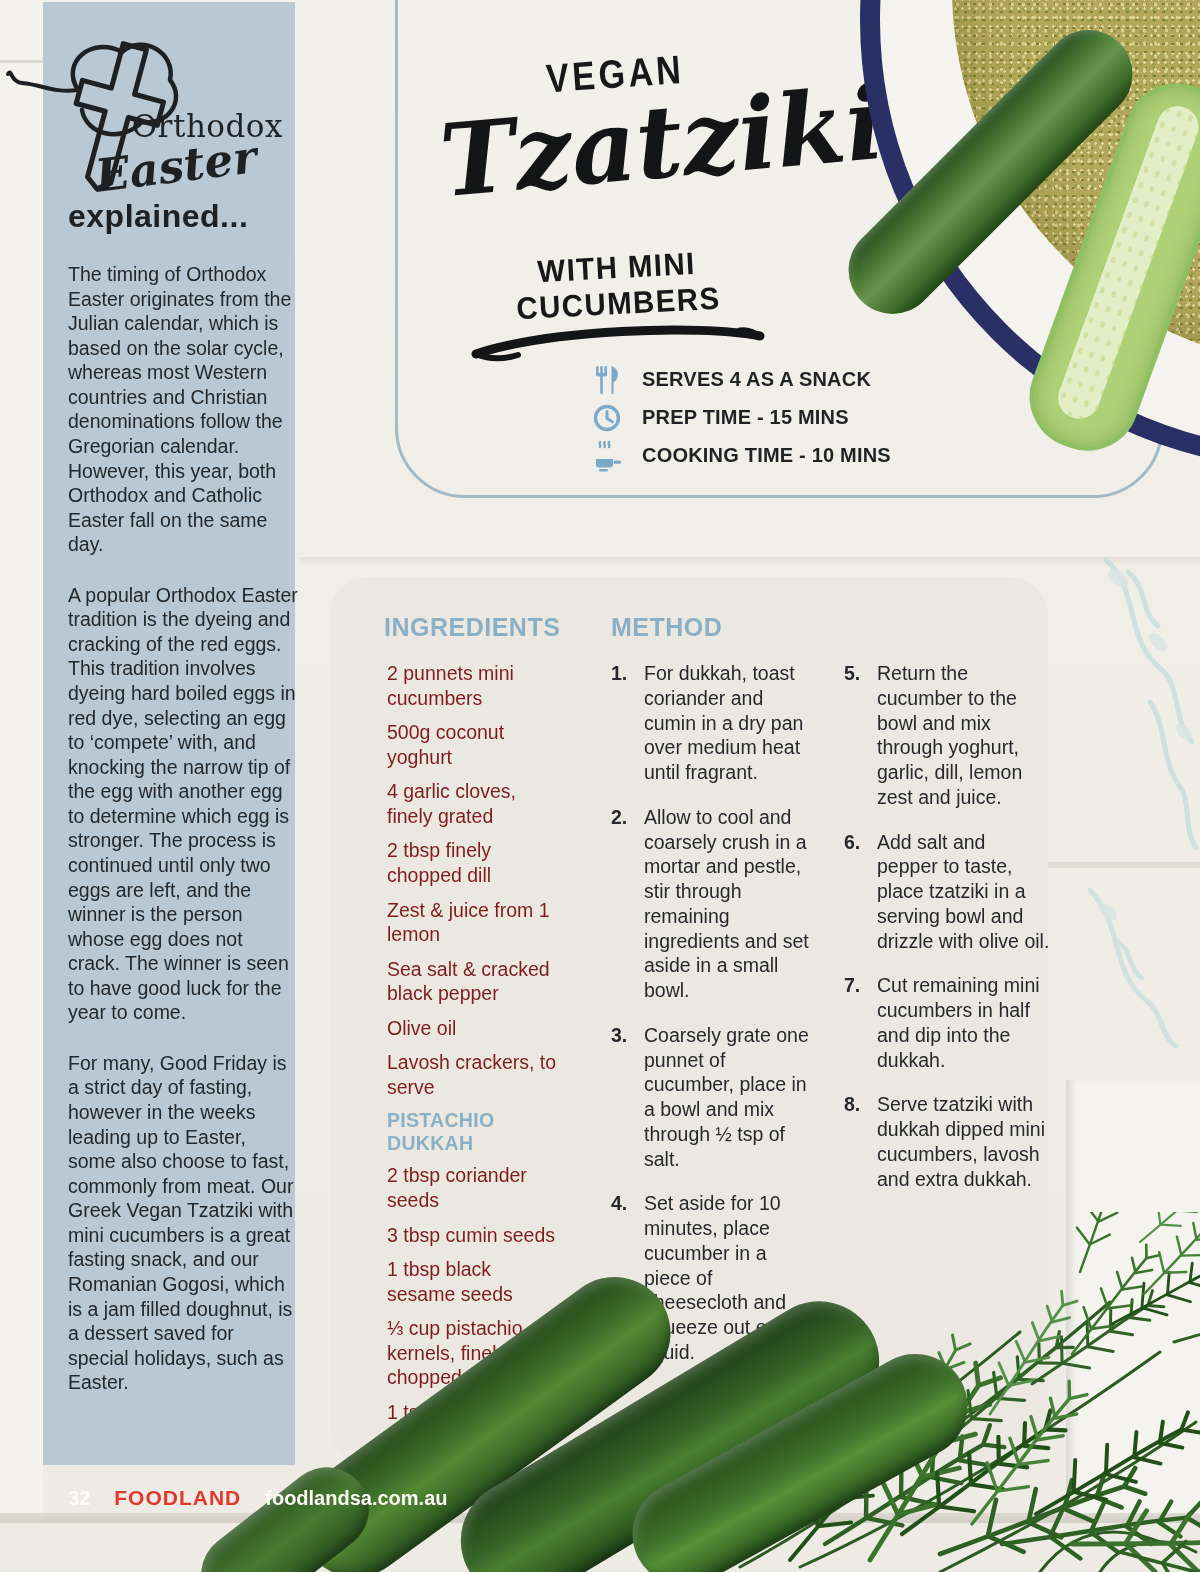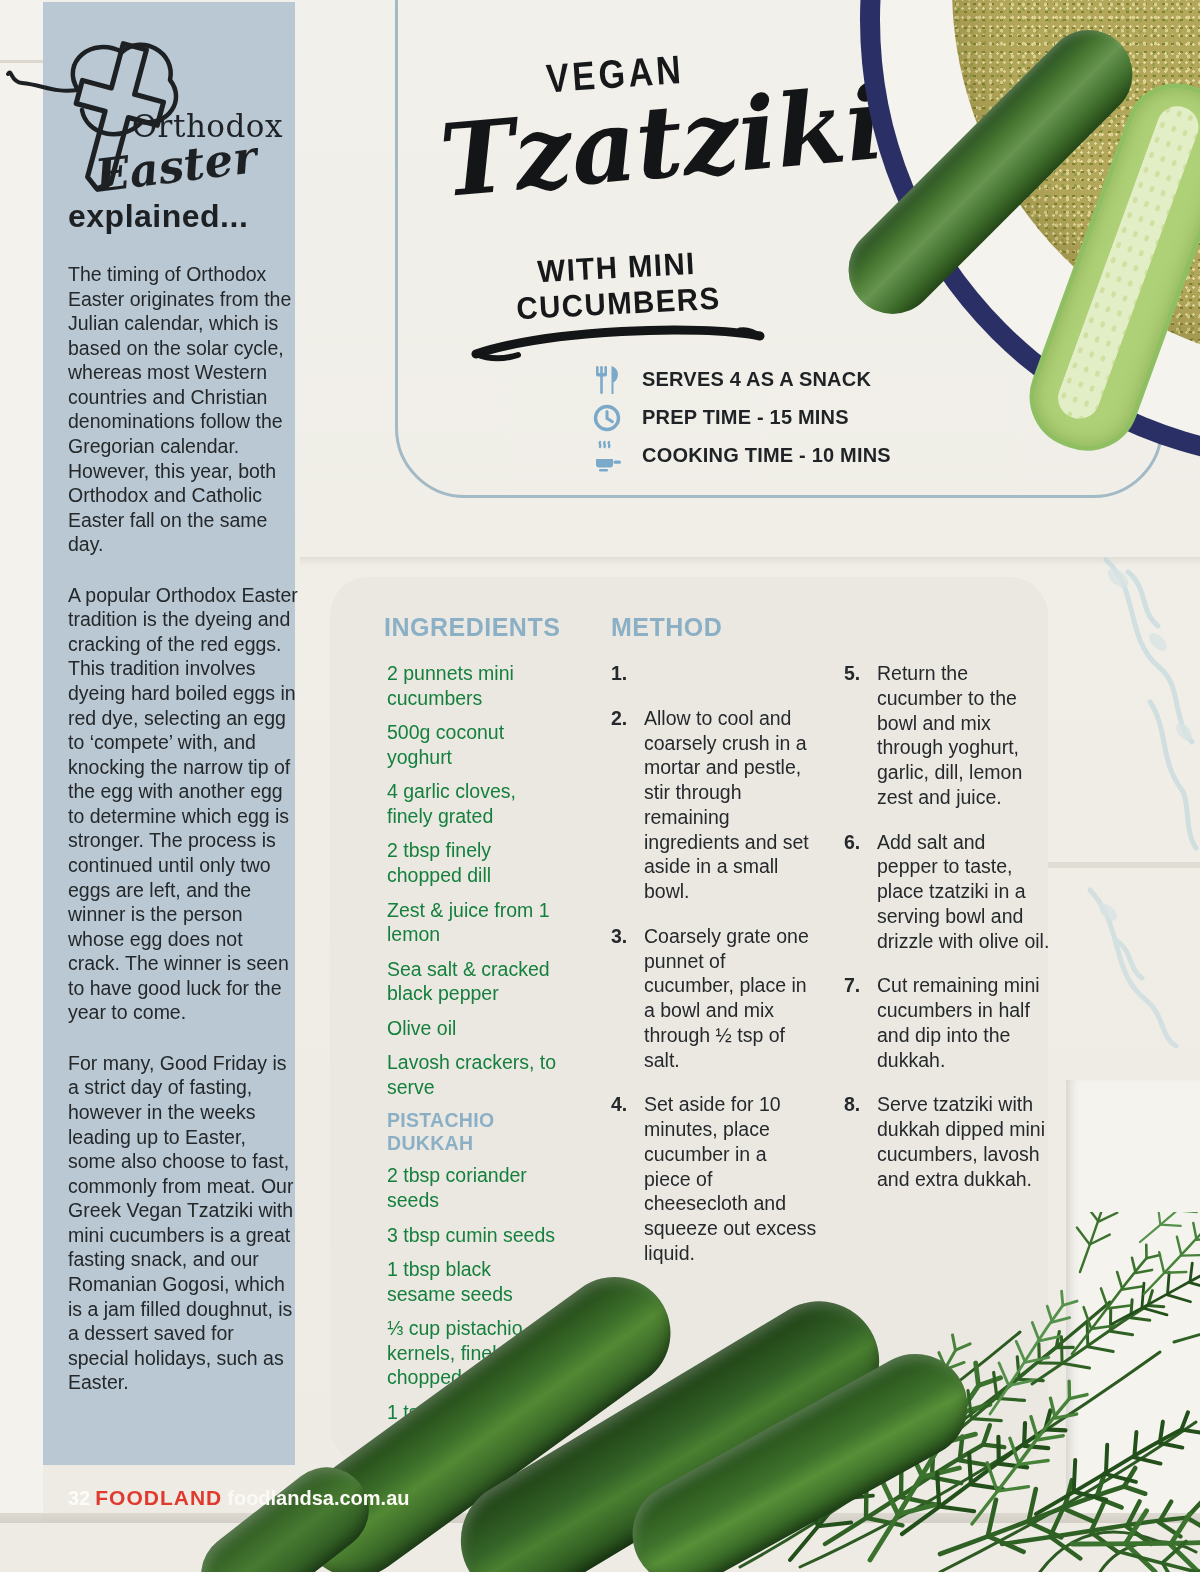--- a/index.html
+++ b/index.html
@@ -53,21 +53,21 @@
   .meta-row{display:flex;align-items:center;gap:20px;margin-bottom:8px;height:30px;}
   .meta-row .ic{width:30px;height:30px;flex:0 0 30px;}
   .meta-label{font-weight:bold;font-size:20px;letter-spacing:.2px;color:#1f2326;}
 
   
   .content-card{position:absolute;left:330px;top:577px;width:718px;height:888px;
                 background:#ebe8e2;border-radius:38px;z-index:8;}
   .col-header{position:absolute;top:36px;font-weight:bold;font-size:25px;color:#8bb0c6;letter-spacing:.5px;}
   .h-ing{left:54px;} .h-met{left:281px;}
   .ing-list{position:absolute;left:57px;top:84px;width:176px;}
-  .ing-item{font-size:19.5px;line-height:1.26;margin-bottom:10px;color:#15803d;}
+  .ing-item{font-size:19.5px;line-height:1.26;margin-bottom:10px;color:#7f1d1d;}
   .dukkah-header{font-weight:bold;font-size:19.5px;color:#8bb0c6;letter-spacing:.3px;margin:6px 0 8px 0;}
   .m-col{position:absolute;top:84px;width:206px;}
   .m-col1{left:281px;} .m-col2{left:514px;}
   .step{display:flex;gap:11px;margin-bottom:20px;font-size:19.5px;line-height:1.27;color:#26292c;}
   .step-num{font-weight:bold;min-width:22px;}
 
   
   .photo-top{position:absolute;inset:0;z-index:15;pointer-events:none;}
   .plate-rim{position:absolute;left:860px;top:-430px;width:900px;height:900px;border-radius:50%;background:#2a2f66;}
   .plate{position:absolute;left:880px;top:-410px;width:860px;height:860px;border-radius:50%;background:#f5f3ed;}
@@ -97,21 +97,21 @@
   .cuke-b1{left:269px;top:1371px;width:432px;height:112px;transform:rotate(-36deg);
            background:linear-gradient(to bottom,#204416,#3c6f2a 40%,#538934 58%,#2a5520);}
   .cuke-b2{left:436px;top:1391px;width:468px;height:120px;transform:rotate(-31deg);
            background:linear-gradient(to bottom,#1c3d13,#346327 42%,#4a8031 60%,#224a19);}
   .cuke-b3{left:616px;top:1418px;width:368px;height:104px;transform:rotate(-29deg);
            background:linear-gradient(to bottom,#244d19,#3f732c 45%,#579038 62%,#2b5a1f);}
   .cuke-stub{left:190px;top:1500px;width:190px;height:84px;border-radius:42px;transform:rotate(-38deg);
            background:linear-gradient(to bottom,#2c5520,#477a31 50%,#2a5520);}
 
   
-  .footer{position:absolute;left:68px;top:1486px;display:flex;align-items:center;gap:5px;z-index:40;}
+  .footer{position:absolute;left:68px;top:1486px;display:flex;align-items:center;gap:24px;z-index:40;}
   .page-num{font-weight:bold;font-size:20px;color:#fcfcf9;}
   .brand-logo{font-weight:bold;font-size:21px;letter-spacing:1px;color:#e0392e;transform:scaleY(.96);}
   .site-url{font-weight:bold;font-size:20px;color:#faf9f4;}
 </style>
 </head>
 <body>
 
 <div class="page">
 
   <div class="left-strip">
@@ -236,20 +236,21 @@
       <div class="ing-item">2 tbsp coriander seeds</div>
       <div class="ing-item">3 tbsp cumin seeds</div>
       <div class="ing-item">1 tbsp black sesame seeds</div>
       <div class="ing-item">⅓ cup pistachio kernels, finely chopped</div>
       <div class="ing-item">1 tsp sea salt</div>
     </div>
 
     <div class="m-col m-col1">
       <div class="step">
         <span class="step-num">1.</span>
+        <span class="step-text">For dukkah, toast coriander and cumin in a dry pan over medium heat until fragrant.</span>
       </div>
       <div class="step">
         <span class="step-num">2.</span>
         <span class="step-text">Allow to cool and coarsely crush in a mortar and pestle, stir through remaining ingredients and set aside in a small bowl.</span>
       </div>
       <div class="step">
         <span class="step-num">3.</span>
         <span class="step-text">Coarsely grate one punnet of cucumber, place in a bowl and mix through ½ tsp of salt.</span>
       </div>
       <div class="step">

